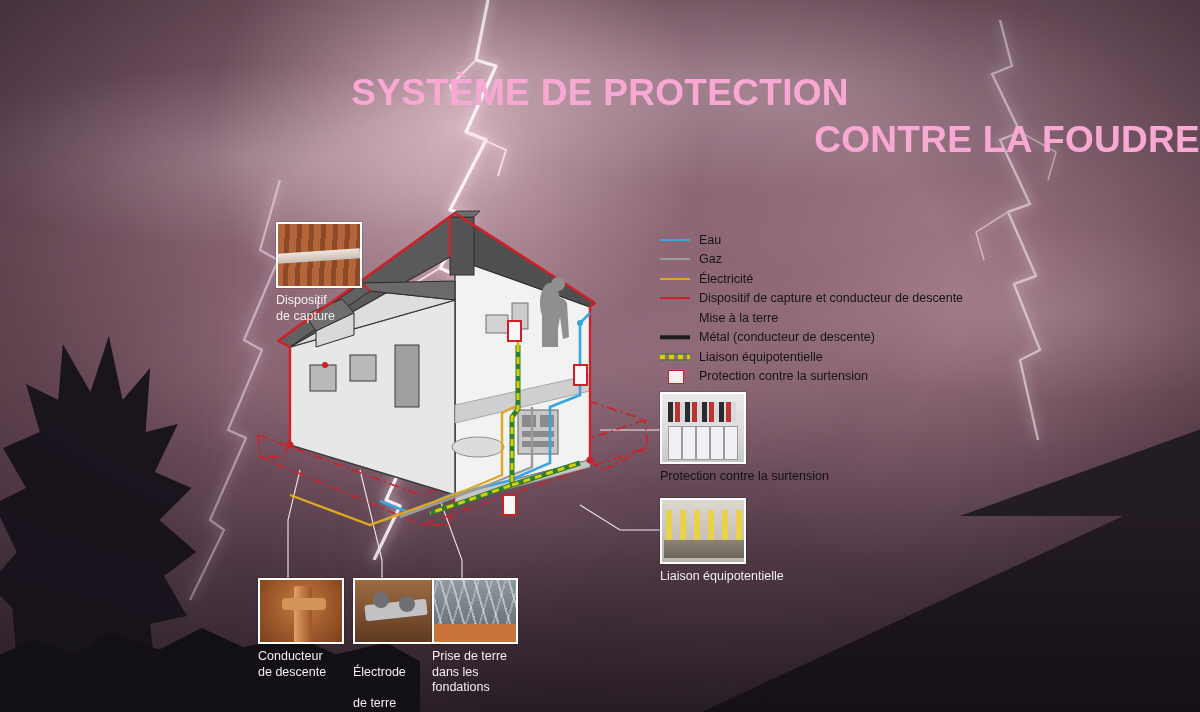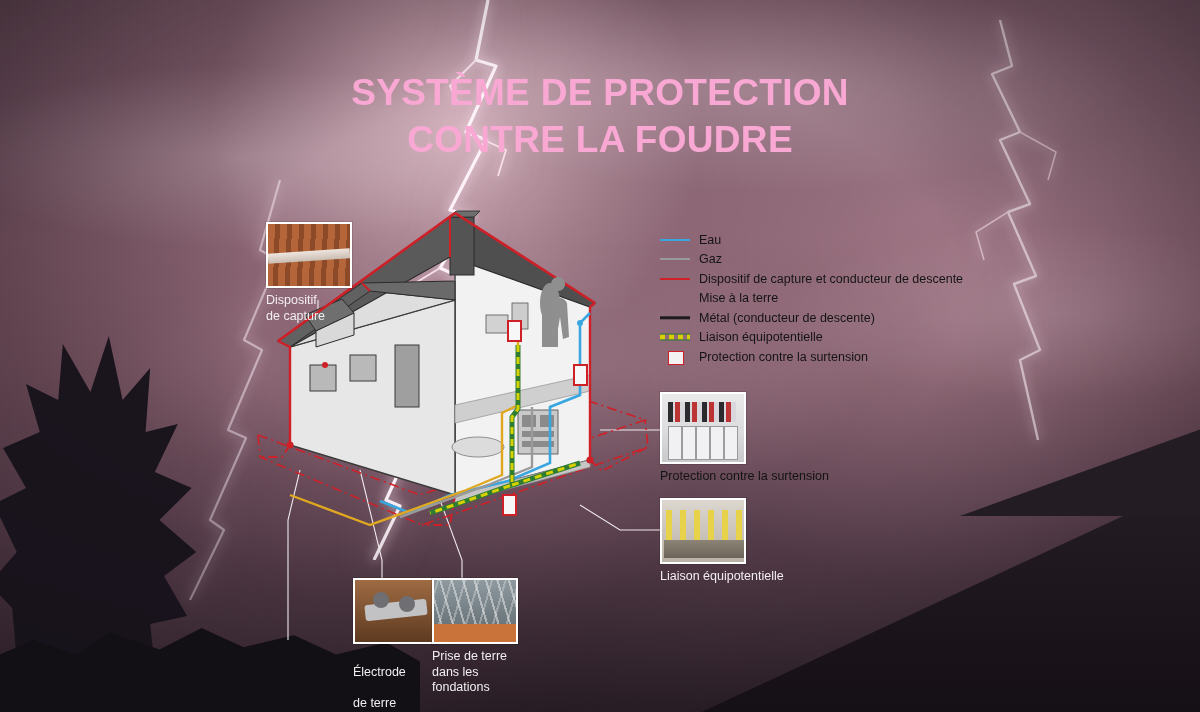--- a/index.html
+++ b/index.html
@@ -57,21 +57,21 @@
     background:#120f15;
     clip-path:polygon(0 100%,0 52%,8% 40%,18% 52%,26% 34%,38% 48%,48% 30%,58% 46%,70% 36%,80% 52%,92% 42%,100% 58%,100% 100%);
   }
 
   
   .title{
     position:absolute;left:0;right:0;top:70px;text-align:center;
     color:#f9a8d4;font-weight:bold;font-size:37px;line-height:1.26;
     letter-spacing:.3px;
   }
-  .title .l2{display:block;}
+  .title .l2{display:block;text-align:right;}
 
   
   .legend{position:absolute;left:660px;top:230px;width:330px;}
   .legend-row{display:flex;align-items:center;height:19.5px;}
   .legend-swatch{width:30px;height:12px;position:relative;margin-right:9px;flex:0 0 30px;}
   .legend-label{font-size:12.5px;color:#141414;white-space:nowrap;}
   .sw-line{position:absolute;left:0;right:0;top:50%;height:2px;transform:translateY(-50%);}
   .sw-thick{height:3.4px;}
   .sw-box{position:absolute;left:8px;top:0;width:14px;height:12px;border:1.6px solid #cf2028;background:#f2f2f2;}
   .sw-dashdot{background-image:linear-gradient(90deg,#cf2028 0 7px,transparent 7px 10px,#cf2028 10px 12px,transparent 12px 15px);background-size:15px 2px;background-repeat:repeat-x;background-position:0 50%;height:12px;}
@@ -243,20 +243,26 @@
       <span class="legend-label">Eau</span>
     </div>
 
     <div class="legend-row">
       <span class="legend-swatch">
         <span class="sw-line" style="background:#9a9a9a"></span>
       </span>
       <span class="legend-label">Gaz</span>
     </div>
 
+    <div class="legend-row">
+      <span class="legend-swatch">
+        <span class="sw-line" style="background:#e0a820"></span>
+      </span>
+      <span class="legend-label">Électricité</span>
+    </div>
 
     <div class="legend-row">
       <span class="legend-swatch">
         <span class="sw-line" style="background:#cf2028"></span>
       </span>
       <span class="legend-label">Dispositif de capture et conducteur de descente</span>
     </div>
 
     <div class="legend-row">
       <span class="legend-swatch">
@@ -280,38 +286,45 @@
     </div>
 
     <div class="legend-row">
       <span class="legend-swatch">
         <span class="sw-box"></span>
       </span>
       <span class="legend-label">Protection contre la surtension</span>
     </div>
   </div>
 
-  <div class="callout" style="left:266px;top:222px;width:96px">
+  <div class="callout" style="left:276px;top:222px;width:96px">
     <div class="photo ph-tiles" style="width:82px;height:62px"></div>
     <div class="cap white">
       <span>Dispositif</span><br>
       <span>de capture</span>
     </div>
   </div>
 
   <div class="callout" style="left:660px;top:392px;width:200px">
     <div class="photo ph-breaker" style="width:82px;height:68px"></div>
     <div class="cap">Protection contre la surtension</div>
   </div>
 
   <div class="callout" style="left:660px;top:498px;width:200px">
     <div class="photo ph-equip" style="width:82px;height:62px"></div>
     <div class="cap white">Liaison équipotentielle</div>
   </div>
 
+  <div class="callout" style="left:258px;top:578px;width:92px">
+    <div class="photo ph-copper" style="width:82px;height:62px"></div>
+    <div class="cap white">
+      <span>Conducteur</span><br>
+      <span>de  descente</span>
+    </div>
+  </div>
 
   <div class="callout" style="left:353px;top:578px;width:92px">
     <div class="photo ph-clamp" style="width:82px;height:62px"></div>
     <div class="cap white" style="white-space:pre-line">
       <span>Électrode</span><br>
       <span style="white-space:pre-line">de terre
 en boucle</span>
     </div>
   </div>
 

